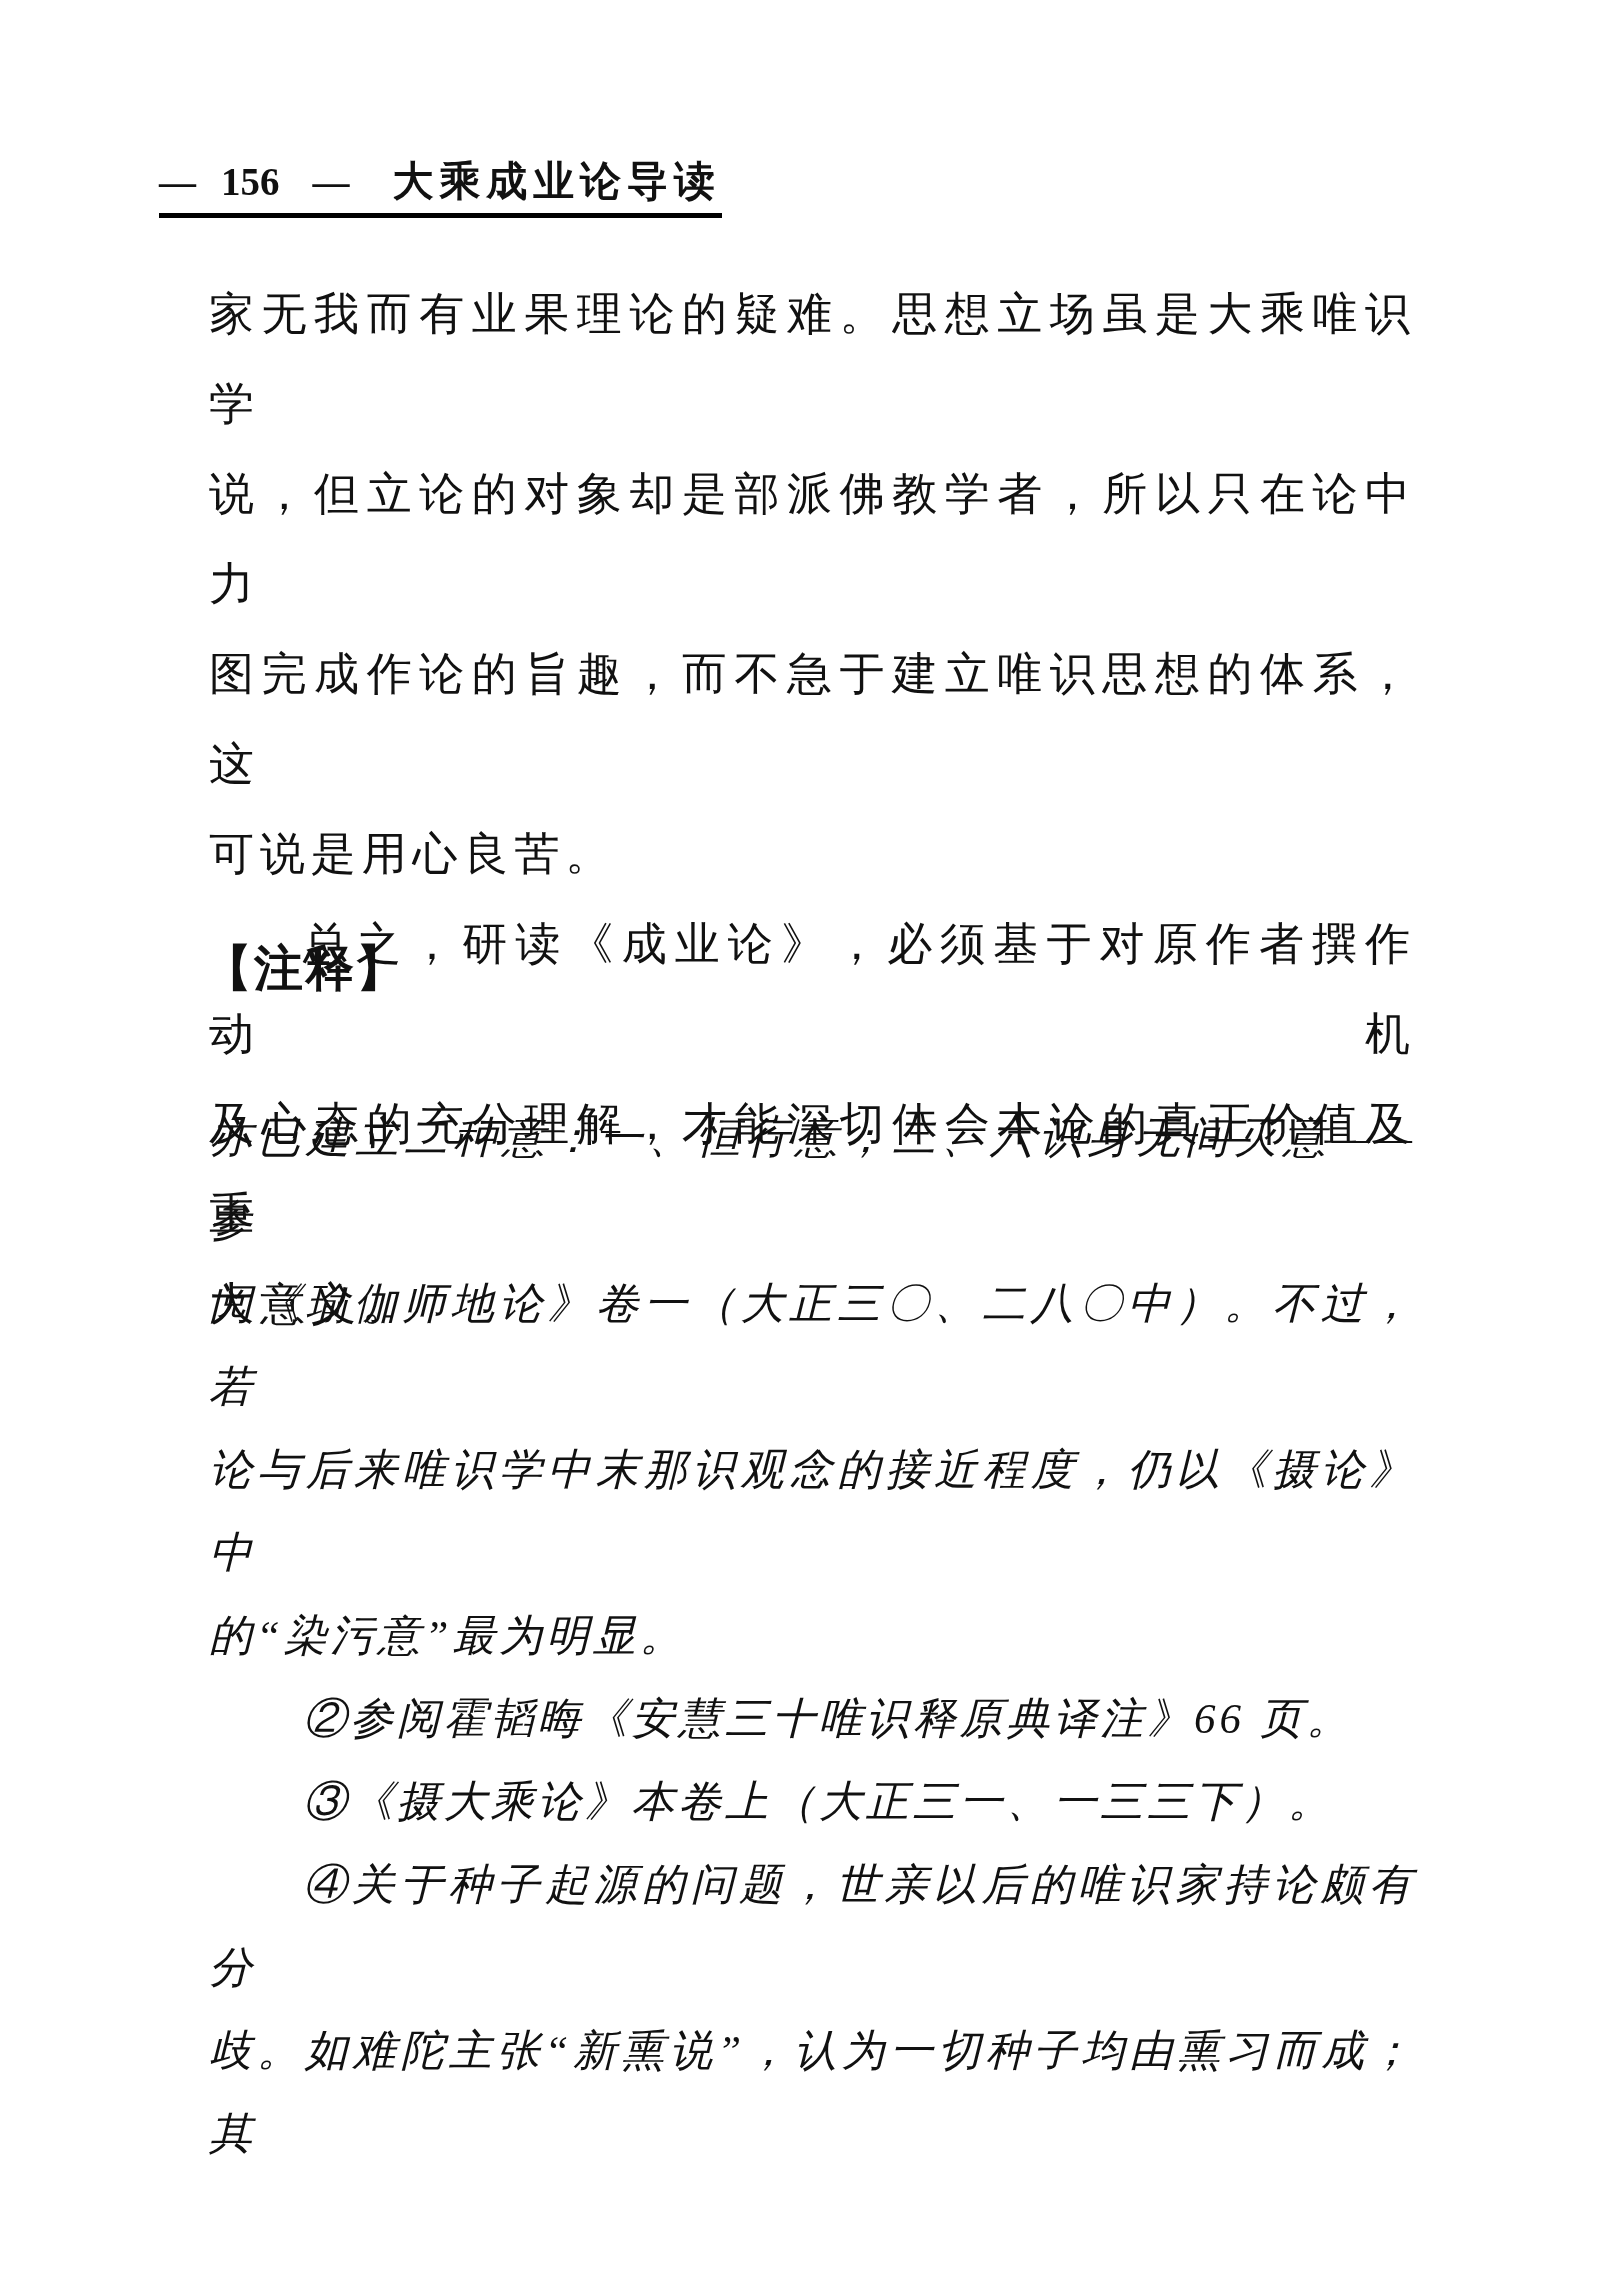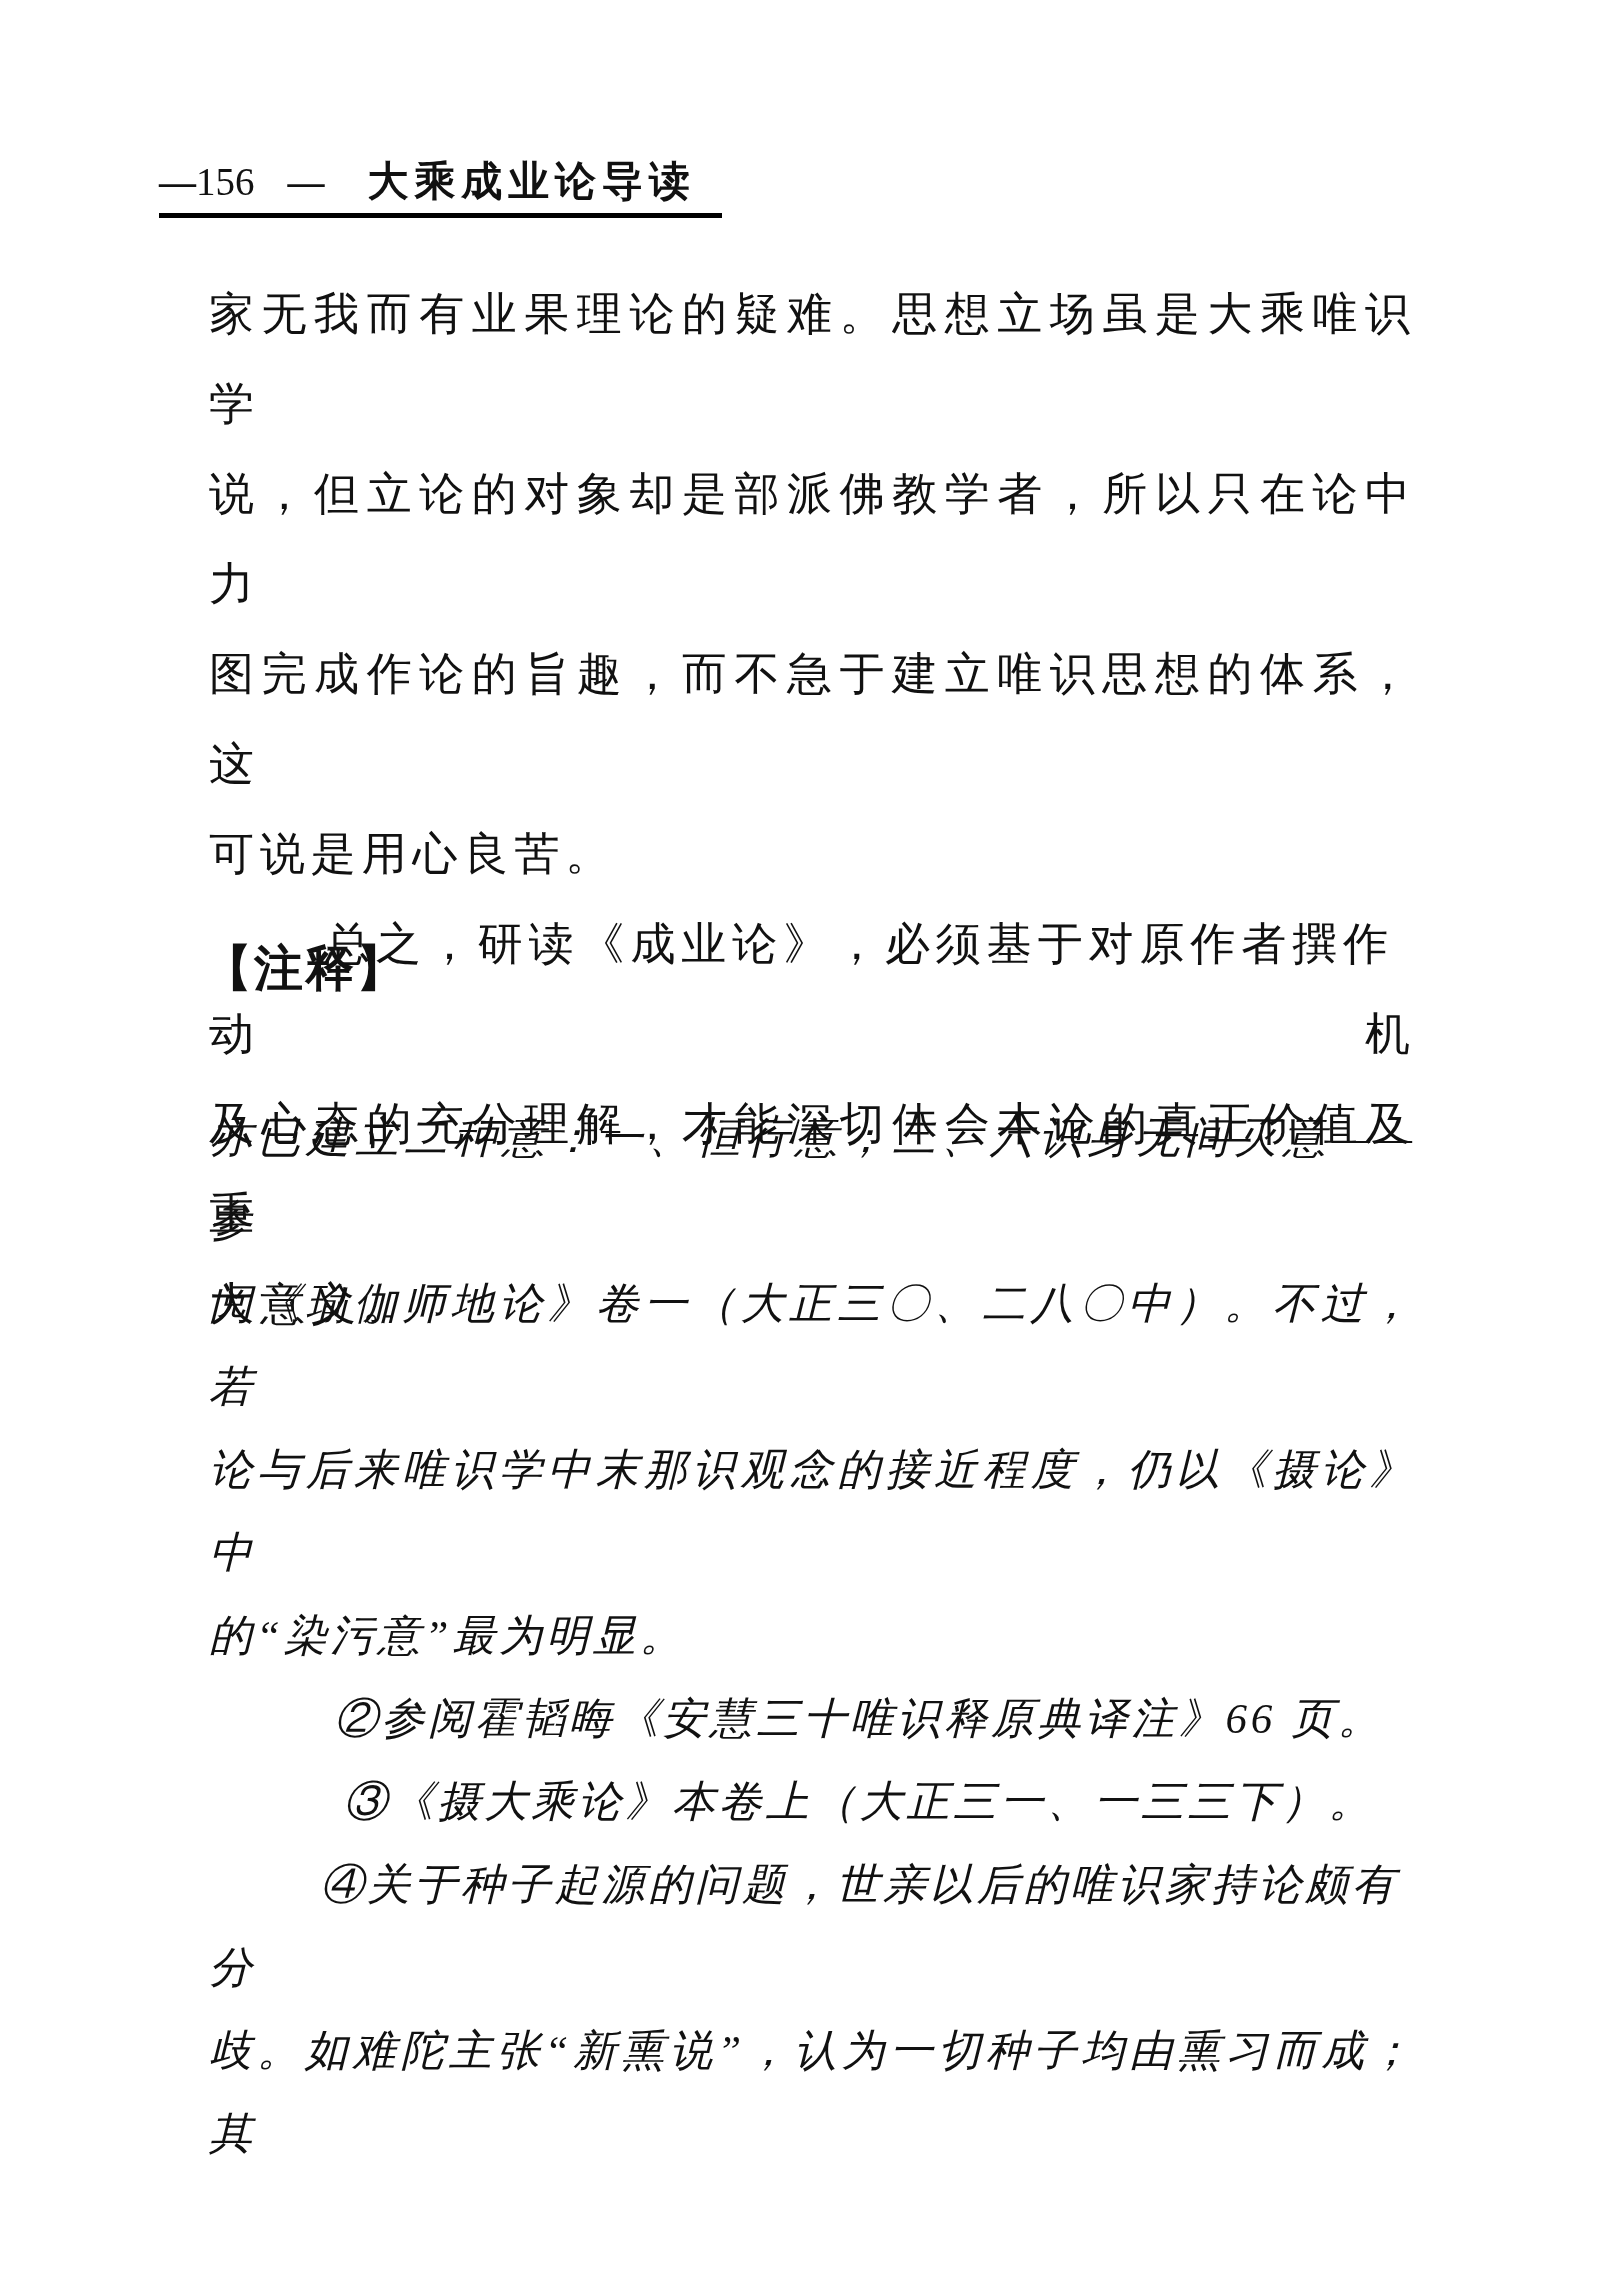--- a/index.html
+++ b/index.html
@@ -21,21 +21,21 @@
     left: 159px;
     top: 154px;
     width: 566px;
     display: flex;
     align-items: baseline;
     white-space: nowrap;
     font-size: 37px;
     font-weight: bold;
   }
   .hdr-dash   { letter-spacing: 0; }
-  .hdr-num    { font-size: 39px; font-weight: normal; }
+  .hdr-num    { margin-left: 25px; font-size: 39px; font-weight: bold; }
   .hdr-dash2  { margin-left: 33px; }
   .hdr-title  { margin-left: 43px; font-size: 41px; font-weight: bold; letter-spacing: 5.9px; }
 
   .header-rule {
     position: absolute;
     left: 159px;
     top: 213px;
     width: 563px;
     height: 4.9px;
     background: #000000;
@@ -52,21 +52,21 @@
     font-weight: 400;
     letter-spacing: 5.9px;
   }
   .line { white-space: nowrap; }
   .line.full {
     white-space: normal;
     text-align: justify;
     text-align-last: justify;
     text-justify: inter-character;
   }
-  .line.indent { text-indent: 94px; text-align: center; }
+  .line.indent { text-indent: 94px; }
 
   
   .note-title {
     position: absolute;
     left: 203px;
     top: 936px;
     font-size: 49px;
     font-weight: bold;
     letter-spacing: 2px;
   }

